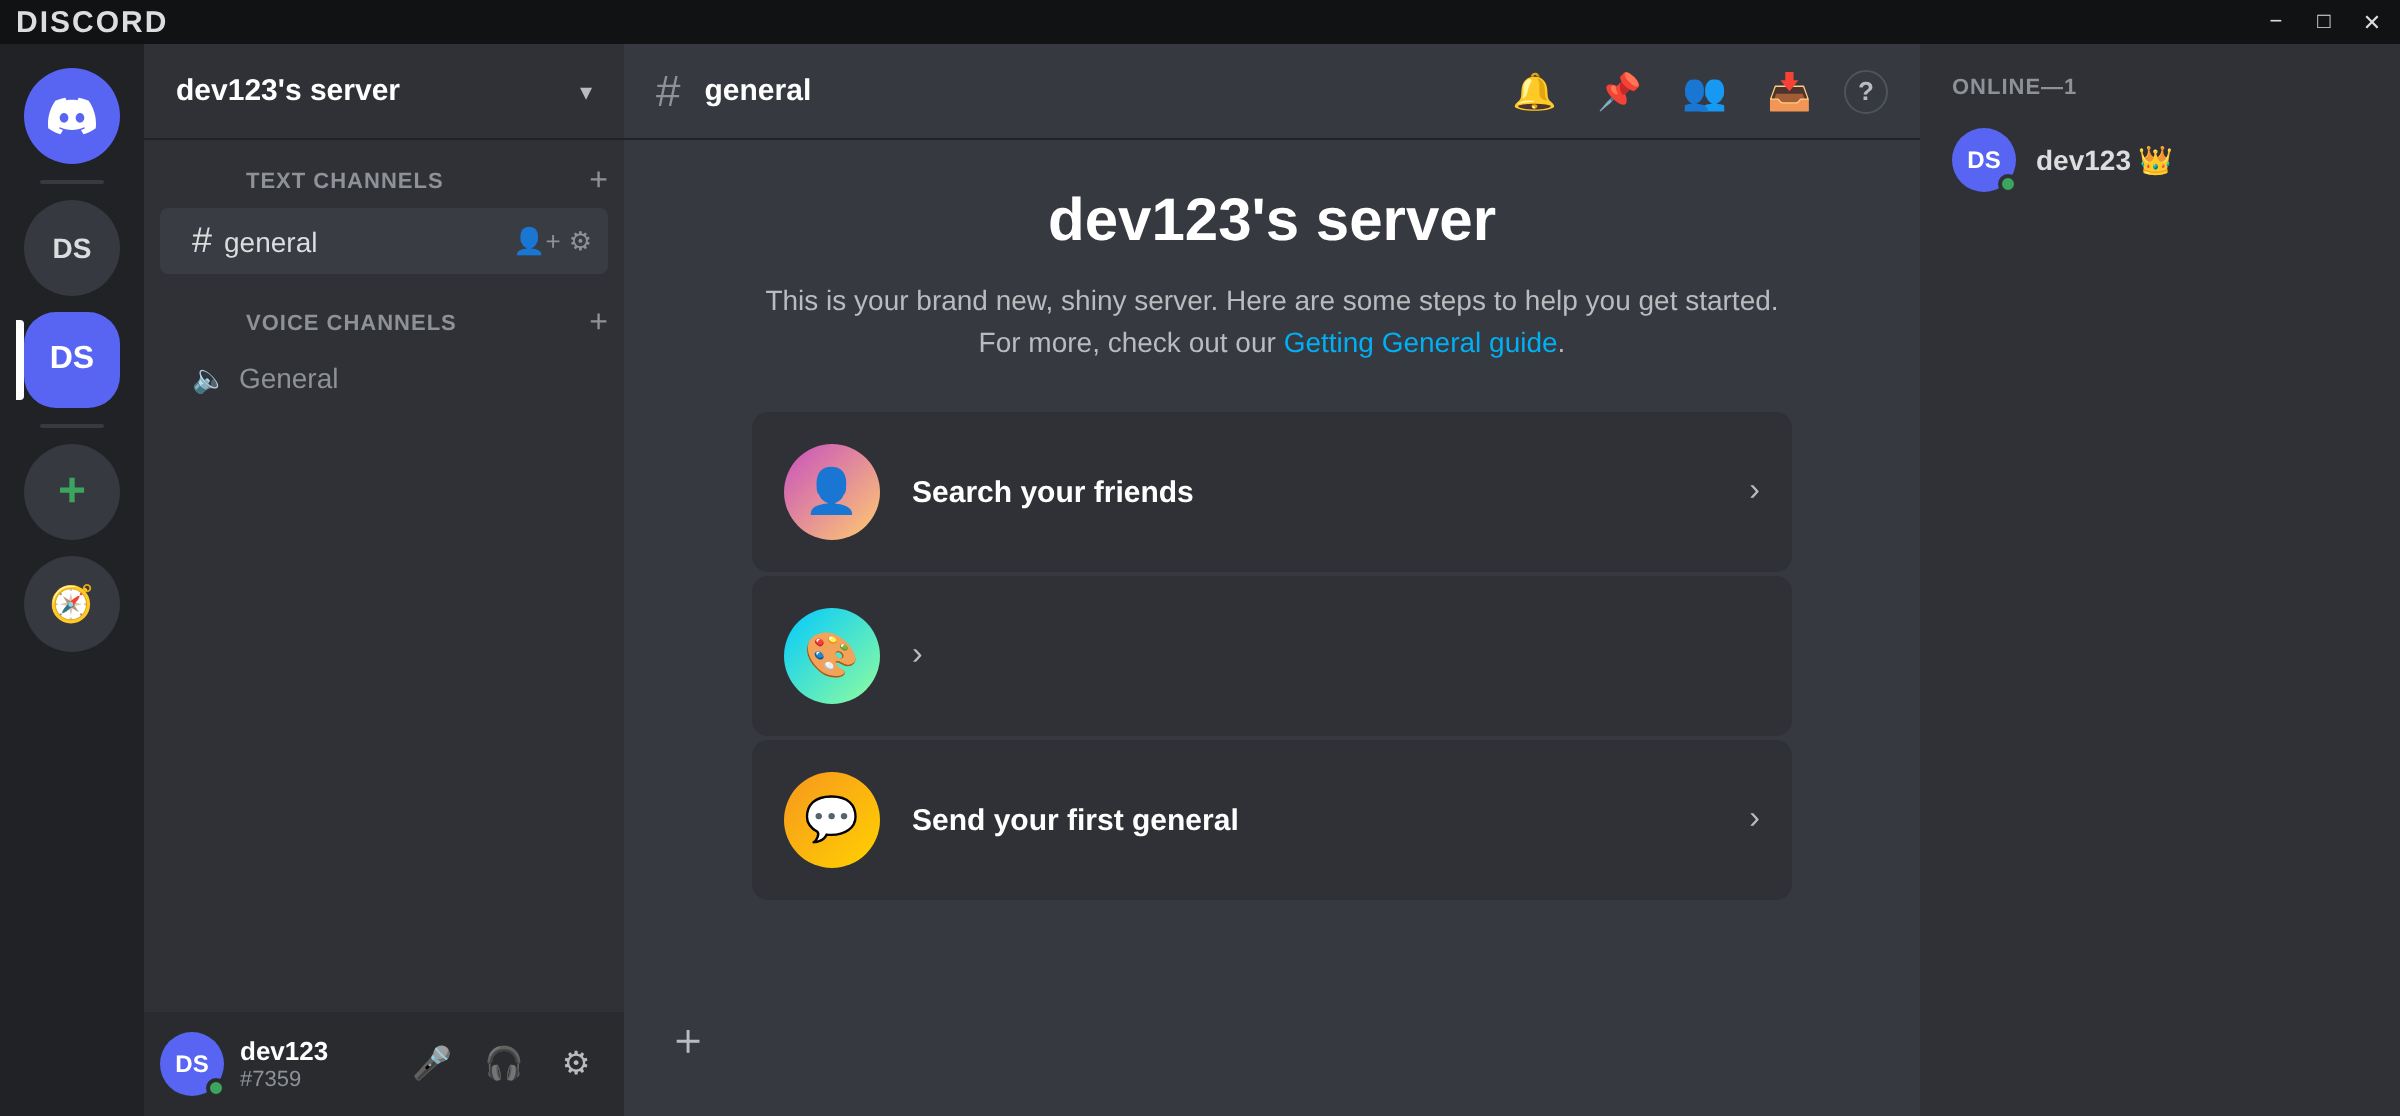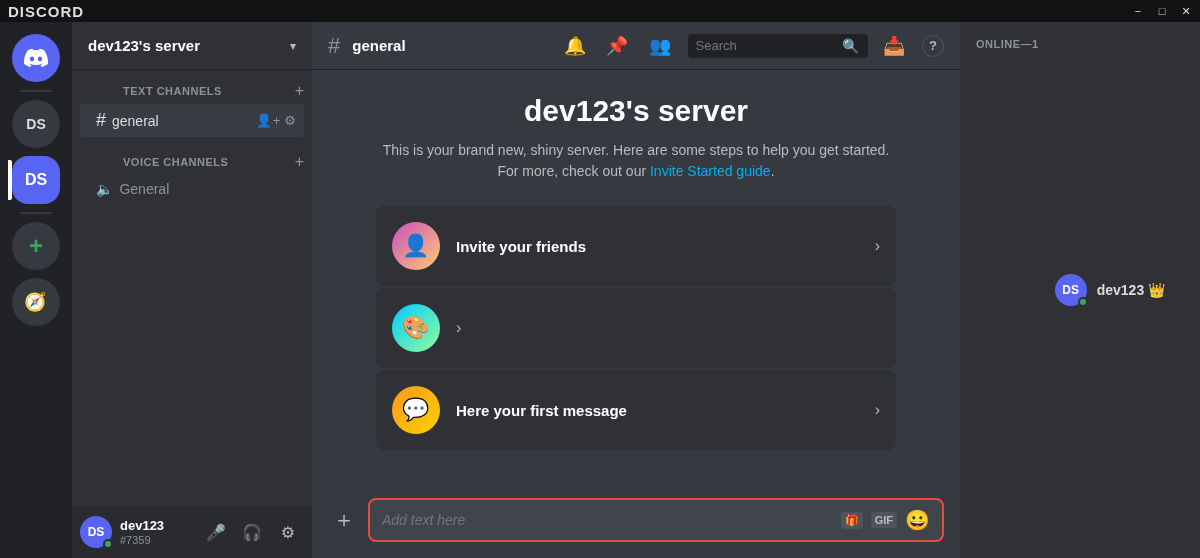--- a/index.html
+++ b/index.html
@@ -482,20 +482,21 @@
       cursor: pointer;
     }
 
     
     .right-sidebar {
       width: 240px;
       background: #2f3136;
       flex-shrink: 0;
       padding: 16px 8px;
       display: flex;
+      flex-direction: column;
     }
     .online-header {
       font-size: 11px;
       font-weight: 700;
       color: #8e9297;
       text-transform: uppercase;
       letter-spacing: 0.5px;
       padding: 0 8px;
       margin-bottom: 8px;
     }
@@ -631,64 +632,52 @@
 
   <div class="main-content">
 
     <div class="channel-header">
       <span class="channel-header-hash">#</span>
       <span class="channel-header-name">general</span>
       <div class="header-spacer"></div>
       <span class="header-icon">🔔</span>
       <span class="header-icon">📌</span>
       <span class="header-icon">👥</span>
-      <div class="search-bar">
-        <input class="search-input" type="text" placeholder="Search" style="">
-        <span class="search-icon-span">🔍</span>
-      </div>
       <span class="header-icon">📥</span>
       <span class="header-icon" style="border:1px solid #4f545c; border-radius:50%; width:22px; height:22px; display:flex; align-items:center; justify-content:center; font-size:13px; font-weight:700; color:#b9bbbe;">?</span>
     </div>
 
     <div class="chat-area">
       <div class="server-welcome">
         <div class="welcome-title">dev123's server</div>
         <div class="welcome-subtitle">
-          <span>This is your brand new, shiny server. Here are some steps to help you get started. For more, check out our </span><a class="welcome-link">Invite Started guide</a><span>.</span>
+          <span>This is your brand new, shiny server. Here are some steps to help you get started. For more, check out our </span><a class="welcome-link">Getting General guide</a><span>.</span>
         </div>
         <div class="action-cards">
           <div class="action-card">
             <div class="action-card-icon invite">👤</div>
-            <span class="action-card-text">Invite your friends</span>
+            <span class="action-card-text">Search your friends</span>
             <span class="action-card-arrow">›</span>
           </div>
           <div class="action-card">
             <div class="action-card-icon personalize">🎨</div>
             <span class="action-card-arrow">›</span>
           </div>
           <div class="action-card">
             <div class="action-card-icon message">💬</div>
-            <span class="action-card-text">Here your first message</span>
+            <span class="action-card-text">Send your first general</span>
             <span class="action-card-arrow">›</span>
           </div>
         </div>
       </div>
     </div>
 
     <div class="message-bar">
       <div class="message-add-btn">
         <span>＋</span>
-      </div>
-      <div class="message-input-wrap">
-        <input class="message-input" type="text" placeholder="Add text here" style="">
-        <div class="message-right-icons">
-          <span class="msg-icon-btn">🎁</span>
-          <span class="msg-icon-btn">GIF</span>
-          <span class="msg-icon-emoji">😀</span>
-        </div>
       </div>
     </div>
   </div>
 
   <div class="right-sidebar">
     <div class="online-header">ONLINE—1</div>
     <div class="member-item">
       <div class="member-avatar">
         DS
         <div class="member-status"></div>

